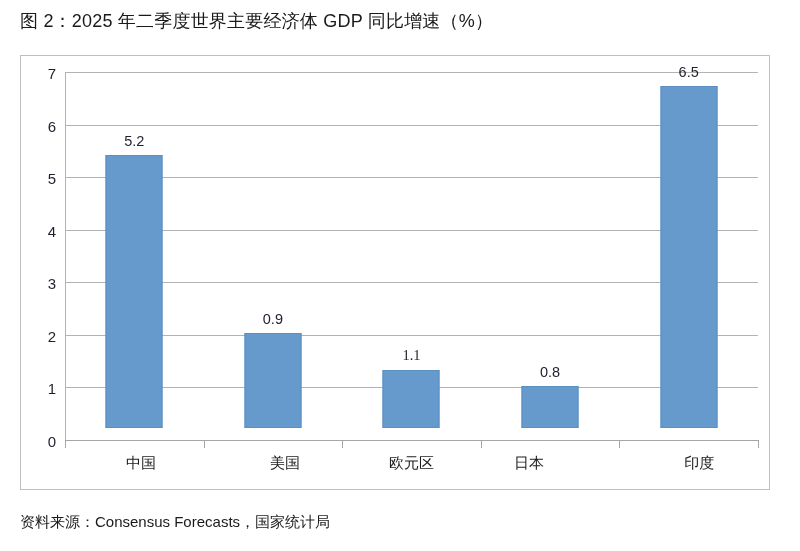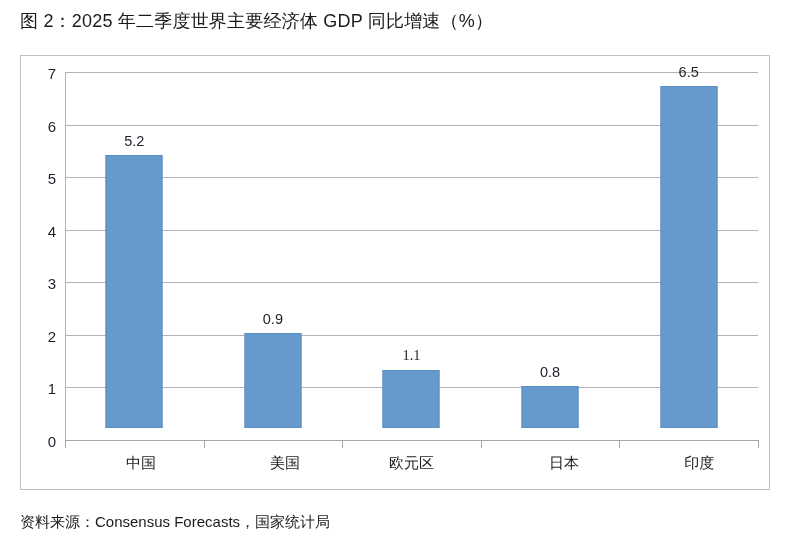--- a/index.html
+++ b/index.html
@@ -180,21 +180,21 @@
       <div class="bar-slot" style="left: 277.2px; width: 138.6px;">
         <div class="bar" style="height: 57.8286px; background: rgb(102, 153, 204); border-color: rgb(91, 143, 196);"></div>
         <div class="bar-value" style="bottom: 63.8286px; font-family: Liberation Serif, serif;">1.1</div>
       </div>
       <div class="x-cat-label" style="left: 346.5px;">欧元区</div>
       <div class="x-tick" style="left: 415.8px;"></div>
       <div class="bar-slot" style="left: 415.8px; width: 138.6px;">
         <div class="bar" style="height: 42.0571px; background: rgb(102, 153, 204); border-color: rgb(91, 143, 196);"></div>
         <div class="bar-value" style="bottom: 48.0571px;">0.8</div>
       </div>
-      <div class="x-cat-label" style="left: 499px;">日本</div>
+      <div class="x-cat-label" style="left: 464px;">日本</div>
       <div class="x-tick" style="left: 554.4px;"></div>
       <div class="bar-slot" style="left: 554.4px; width: 138.6px;">
         <div class="bar" style="height: 341.714px; background: rgb(102, 153, 204); border-color: rgb(91, 143, 196);"></div>
         <div class="bar-value" style="bottom: 347.714px;">6.5</div>
       </div>
       <div class="x-cat-label" style="left: 623.7px; padding-left: 21px;">印度</div>
       <div class="x-tick" style="left: 693px;"></div>
       <div class="x-tick" style="left: 0px;"></div>
     </div>
 </div>

